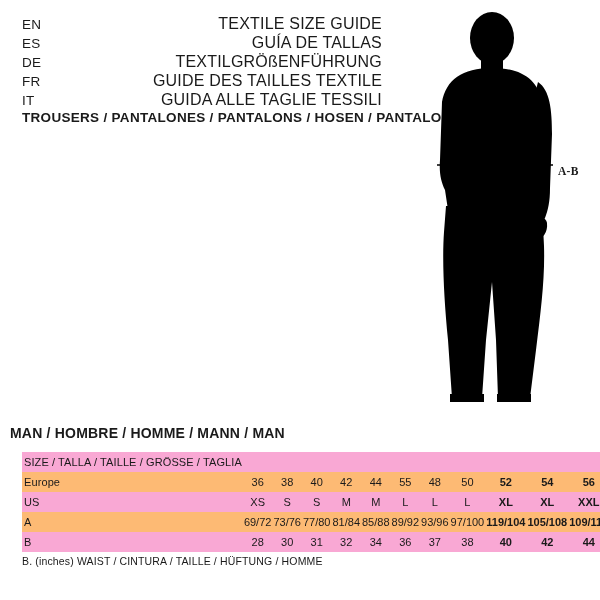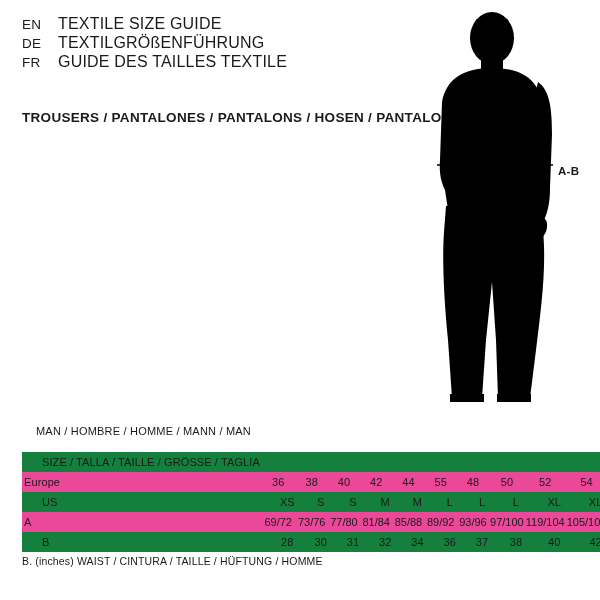--- a/index.html
+++ b/index.html
@@ -25,20 +25,21 @@
   .lang-block {
     position: absolute;
     left: 22px;
     top: 15px;
     width: 360px;
   }
   .lang-row {
     display: flex;
     align-items: baseline;
     height: 19px;
+    justify-content: space-between;
   }
   .lang-code {
     width: 36px;
     font-size: 13.5px;
     letter-spacing: 0.2px;
   }
   .lang-title {
     font-size: 16px;
     letter-spacing: 0.2px;
     white-space: nowrap;
@@ -66,64 +67,65 @@
   .figure-wrap svg {
     display: block;
   }
   .ab-label {
     position: absolute;
     left: 158px;
     top: 155px;
     font-size: 11.5px;
     font-weight: bold;
     letter-spacing: 0.3px;
+    font-family: Liberation Serif, serif;
   }
 
   
   .gender-title {
     position: absolute;
-    left: 36px;
+    left: 10px;
     top: 425px;
-    font-size: 11px;
-    font-weight: normal;
+    font-size: 14px;
+    font-weight: bold;
     letter-spacing: 0.2px;
     white-space: nowrap;
   }
 
   table.size-table {
     position: absolute;
     left: 22px;
     top: 452px;
     width: 556px;
     border-collapse: collapse;
     font-size: 11px;
   }
   table.size-table td {
     padding: 2px 0 2px 2px;
     height: 16px;
     vertical-align: middle;
     white-space: nowrap;
   }
   table.size-table tr.shade td {
-    background: #15803d;
-    padding-left: 20px;
+    background: #f9a8d4;
   }
   table.size-table tr.plain td {
-    background: #ec4899;
+    background: #fdba74;
   }
   td.lbl {
     width: 88px;
     letter-spacing: 0.1px;
   }
   td.val {
     width: 42px;
     text-align: center;
   }
   td.val.wide {
     width: 47px;
+    font-weight: bold;
   }
 
   
   .footnotes {
     position: absolute;
     left: 22px;
     top: 554px;
     font-size: 10.5px;
     line-height: 14px;
     letter-spacing: 0.15px;
@@ -134,26 +136,34 @@
 <body>
 
 <div class="page">
 
   <div class="lang-block">
     <div class="lang-row">
       <span class="lang-code">EN</span>
       <span class="lang-title">TEXTILE SIZE GUIDE</span>
     </div>
     <div class="lang-row">
+      <span class="lang-code">ES</span>
+      <span class="lang-title">GUÍA DE TALLAS</span>
+    </div>
+    <div class="lang-row">
       <span class="lang-code">DE</span>
       <span class="lang-title">TEXTILGRÖßENFÜHRUNG</span>
     </div>
     <div class="lang-row">
       <span class="lang-code">FR</span>
       <span class="lang-title">GUIDE DES TAILLES TEXTILE</span>
+    </div>
+    <div class="lang-row">
+      <span class="lang-code">IT</span>
+      <span class="lang-title">GUIDA ALLE TAGLIE TESSILI</span>
     </div>
   </div>
 
   <div class="category-title">TROUSERS / PANTALONES / PANTALONS / HOSEN / PANTALONI</div>
 
   <div class="figure-wrap">
     <svg width="200" height="400" viewBox="0 0 200 400">
 
       <ellipse cx="92" cy="28" rx="22" ry="26" fill="#000000"></ellipse>
 

